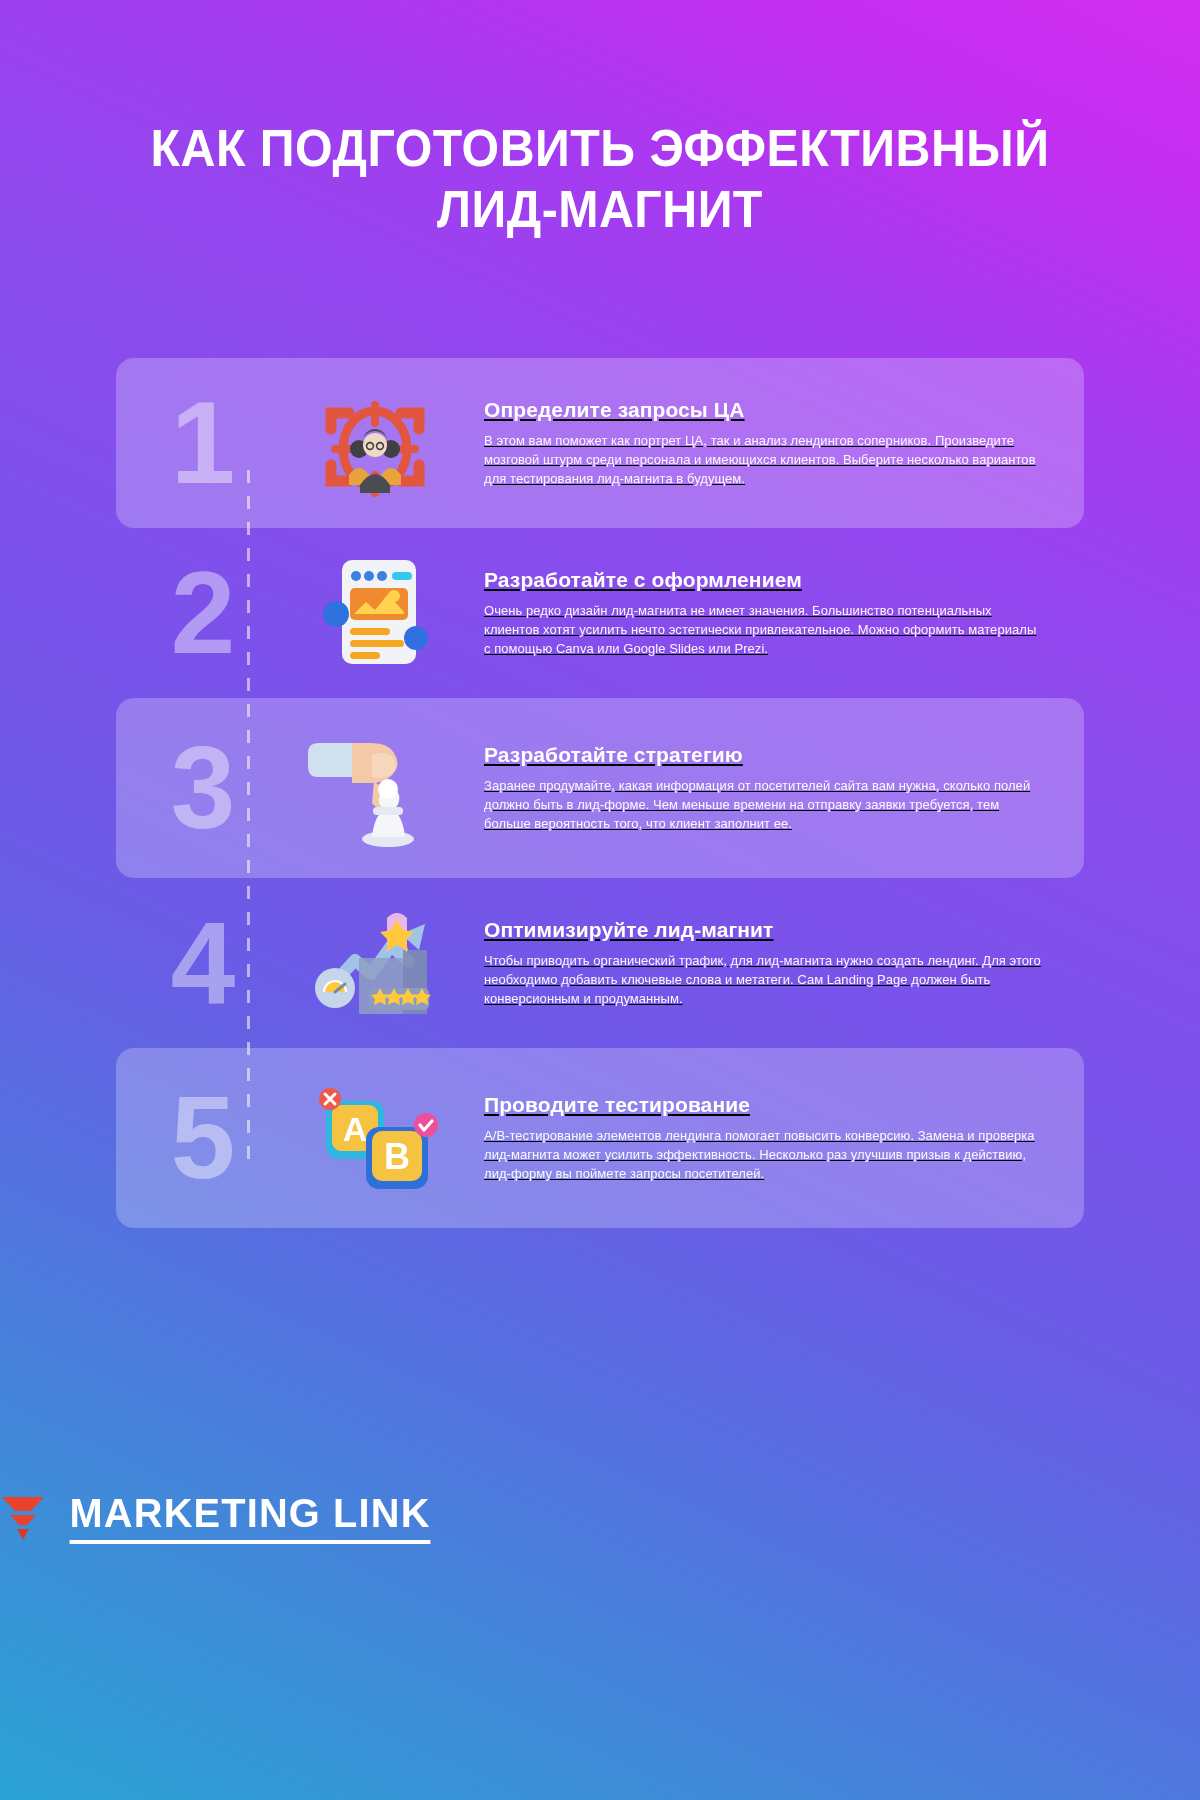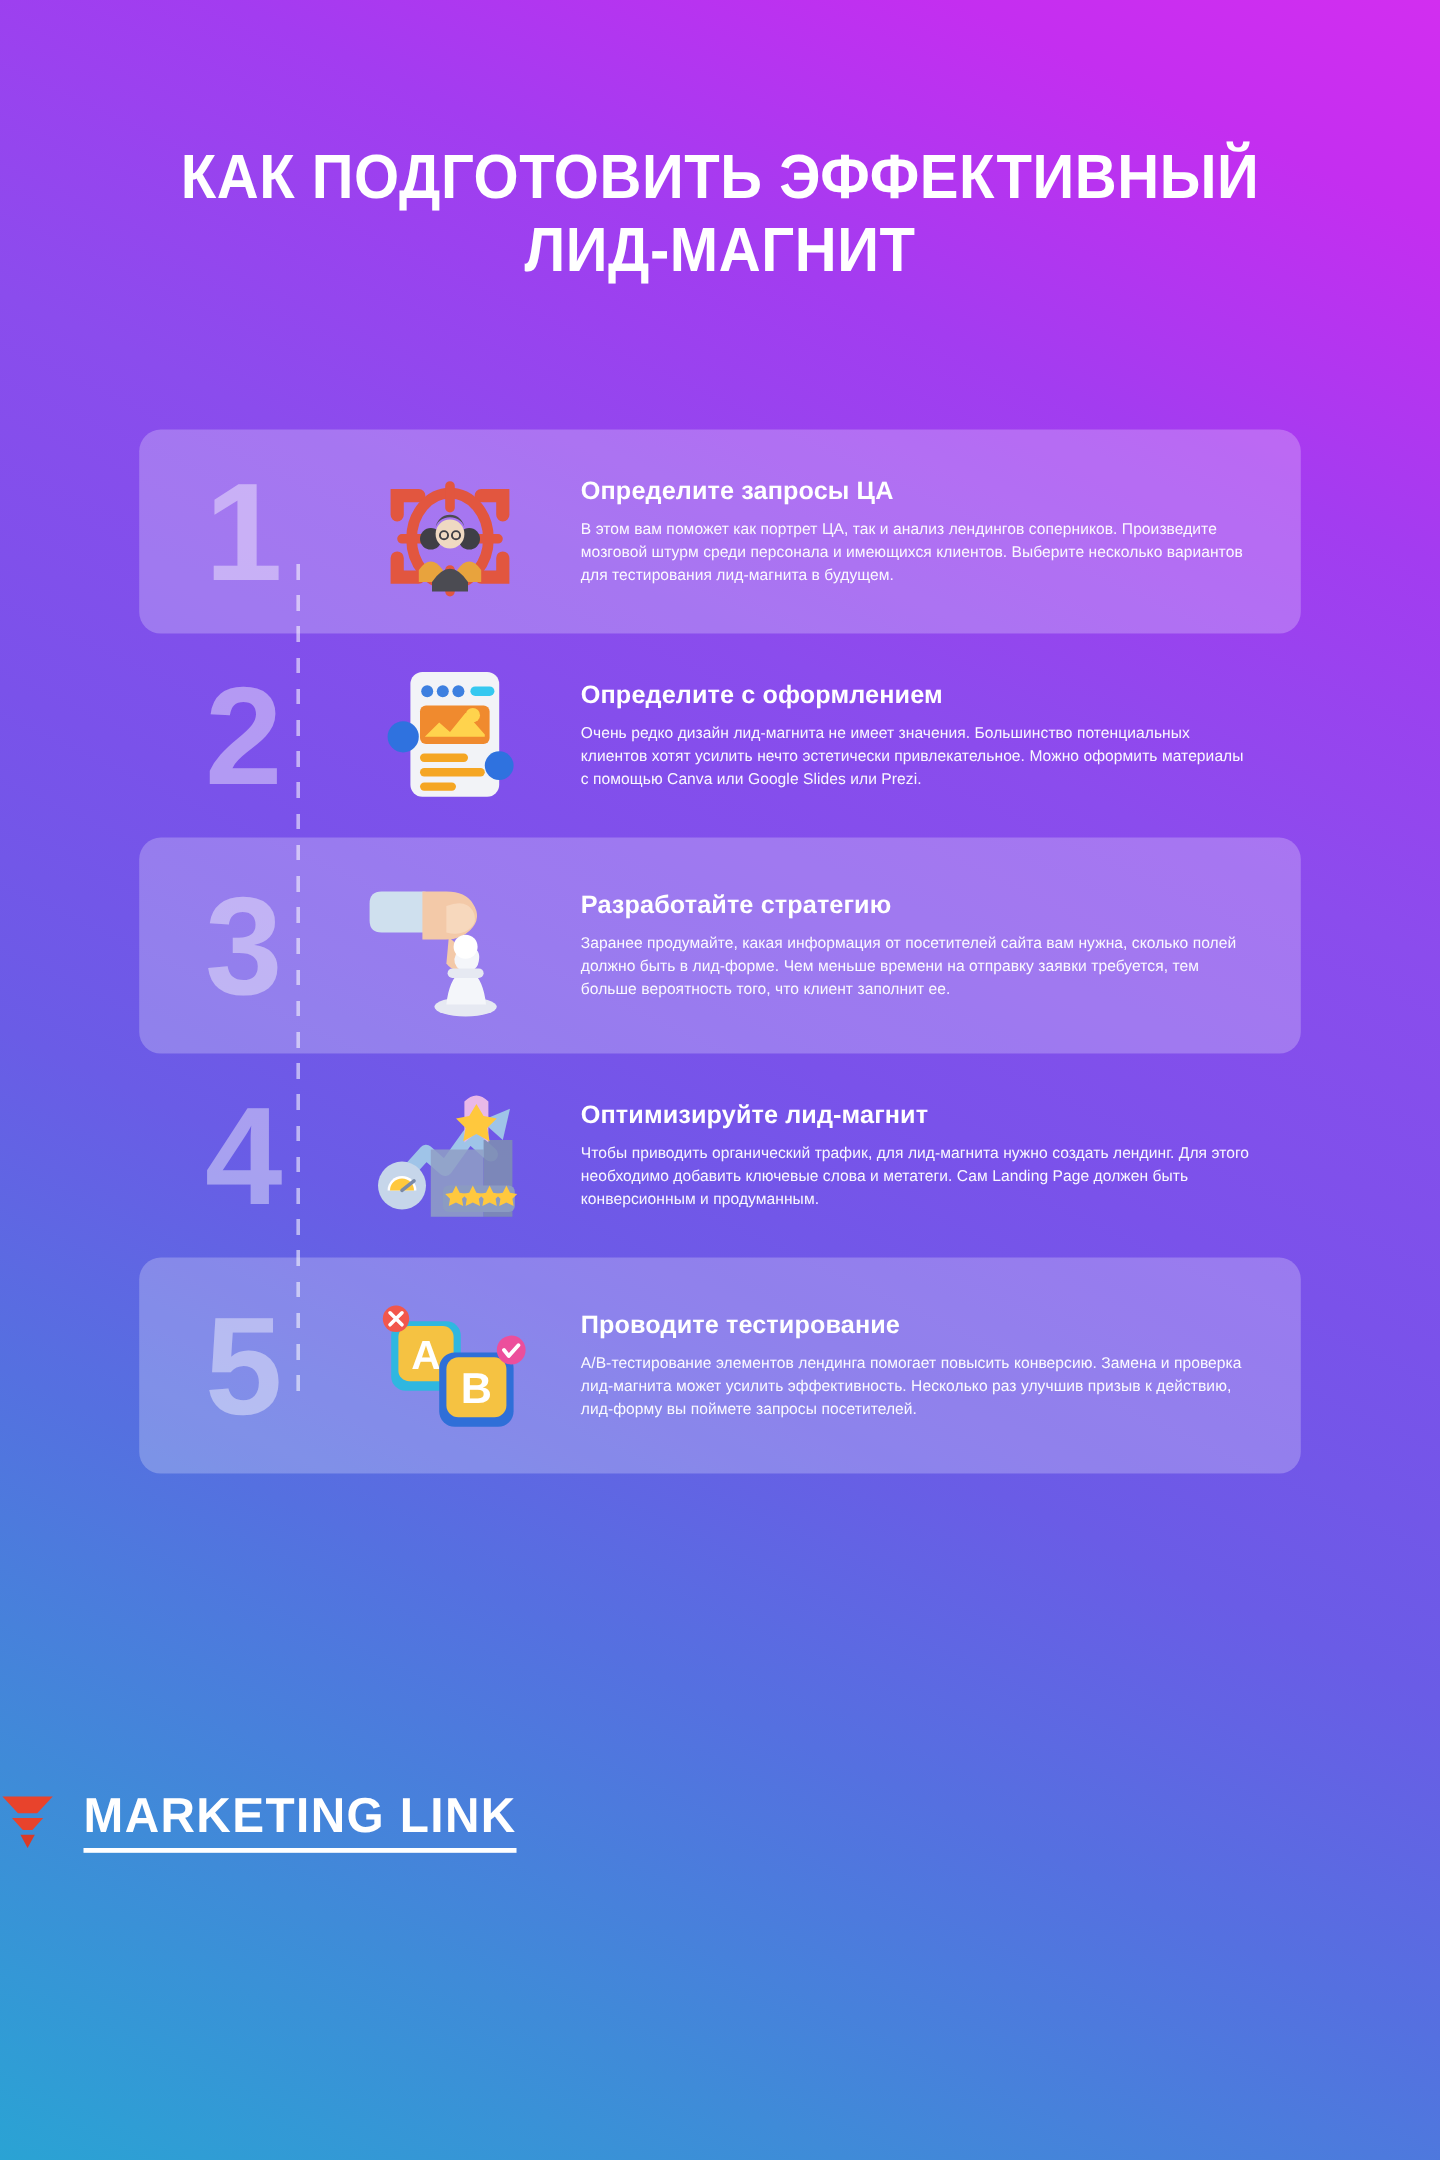--- a/index.html
+++ b/index.html
@@ -100,20 +100,21 @@
     flex:0 0 218px;
     display:flex;
     align-items:center;
     justify-content:center;
   }
   .icon-cell svg{ display:block; }
 
   .txt{
     flex:1 1 auto;
     padding-right:40px;
+    text-decoration:underline;
   }
   .step-title{
     color:#ffffff;
     font-size:21px;
     font-weight:bold;
     margin-bottom:9px;
     letter-spacing:0.1px;
   }
   .step-body{
     color:rgba(255,255,255,0.96);
@@ -202,21 +203,21 @@
         <path d="M44 64 l12 -12 l9 8 l13 -16 l16 18 v2 h-50z" fill="#ffd34d"></path>
         <circle cx="84" cy="46" r="6" fill="#ffd34d"></circle>
         <rect x="40" y="78" width="40" height="7" rx="3.5" fill="#f5a623"></rect>
         <rect x="40" y="90" width="54" height="7" rx="3.5" fill="#f5a623"></rect>
         <rect x="40" y="102" width="30" height="7" rx="3.5" fill="#f5a623"></rect>
         <circle cx="26" cy="64" r="13" fill="#2f72df"></circle>
         <circle cx="106" cy="88" r="12" fill="#2f72df"></circle>
       </svg>
     </div>
     <div class="txt">
-      <div class="step-title">Определите с оформлением</div>
+      <div class="step-title">Разработайте с оформлением</div>
       <div class="step-body">Очень редко дизайн лид-магнита не имеет значения. Большинство потенциальных клиентов хотят усилить нечто эстетически привлекательное. Можно оформить материалы с помощью Canva или Google Slides или Prezi.</div>
     </div>
   </div>
 
   <div class="card light" style="height:180px;">
     <div class="num">3</div>
     <div class="icon-cell">
       <svg width="150" height="126" viewBox="0 0 150 126">
         <path d="M8 28 q0 -10 10 -10 h34 q10 0 10 10 v14 q0 10 -10 10 h-34 q-10 0 -10 -10z" fill="#cfe0ee"></path>
         <path d="M52 18 h20 q16 0 22 10 q8 12 -2 22 q-8 8 -20 8 h-20z" fill="#f3c9a8"></path>

